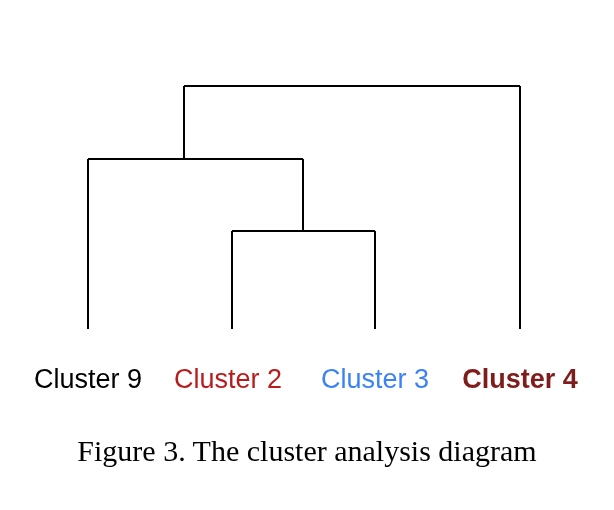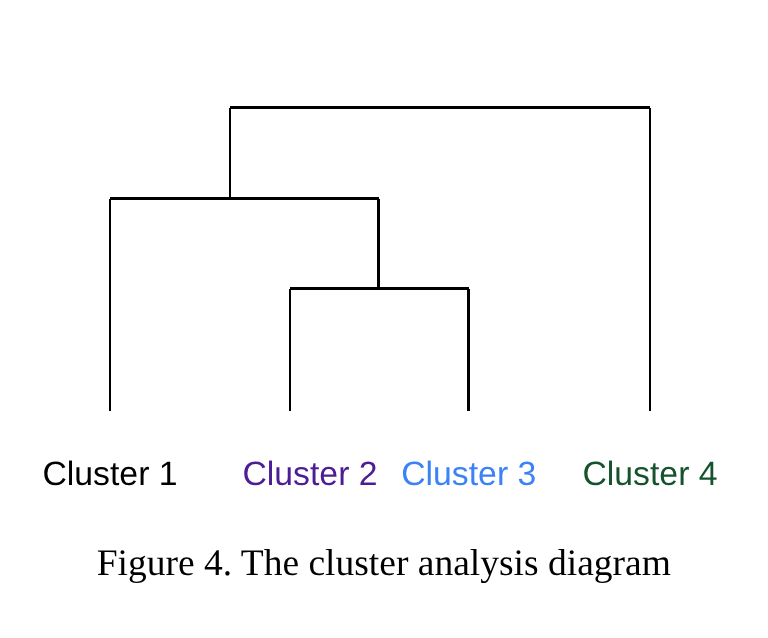--- a/index.html
+++ b/index.html
@@ -52,20 +52,20 @@
       <line x1="375" y1="231" x2="375" y2="329" stroke="#000000" stroke-width="2.2" shape-rendering="crispEdges"></line>
       <line x1="520" y1="86" x2="520" y2="329" stroke="#000000" stroke-width="2.2" shape-rendering="crispEdges"></line>
       <line x1="232" y1="231" x2="375" y2="231" stroke="#000000" stroke-width="2.2" shape-rendering="crispEdges"></line>
       <line x1="303" y1="159" x2="303" y2="231" stroke="#000000" stroke-width="2.2" shape-rendering="crispEdges"></line>
       <line x1="88" y1="159" x2="303" y2="159" stroke="#000000" stroke-width="2.2" shape-rendering="crispEdges"></line>
       <line x1="184" y1="86" x2="184" y2="159" stroke="#000000" stroke-width="2.2" shape-rendering="crispEdges"></line>
       <line x1="184" y1="86" x2="520" y2="86" stroke="#000000" stroke-width="2.2" shape-rendering="crispEdges"></line>
     </svg>
 
   <div id="labels">
-      <div class="cluster-label" style="left: 88px; top: 362px; color: rgb(0, 0, 0);">Cluster 1</div>
-      <div class="cluster-label" style="left: 248px; top: 362px; color: #4c1d95;">Cluster 2</div>
+      <div class="cluster-label" style="left: 88px; top: 362px; color: rgb(0, 0, 0);">Cluster 9</div>
+      <div class="cluster-label" style="left: 228px; top: 362px; color: #b91c1c;">Cluster 2</div>
       <div class="cluster-label" style="left: 375px; top: 362px; color: #3b82f6;">Cluster 3</div>
-      <div class="cluster-label" style="left: 520px; top: 362px; color: #14532d;">Cluster 4</div>
+      <div class="cluster-label" style="left: 520px; top: 362px; color: #7f1d1d; font-weight: bold;">Cluster 4</div>
     </div>
 
-  <div class="figure-caption">Figure 4. The cluster analysis diagram</div>
+  <div class="figure-caption">Figure 3. The cluster analysis diagram</div>
 </div>
 
 </body></html>

